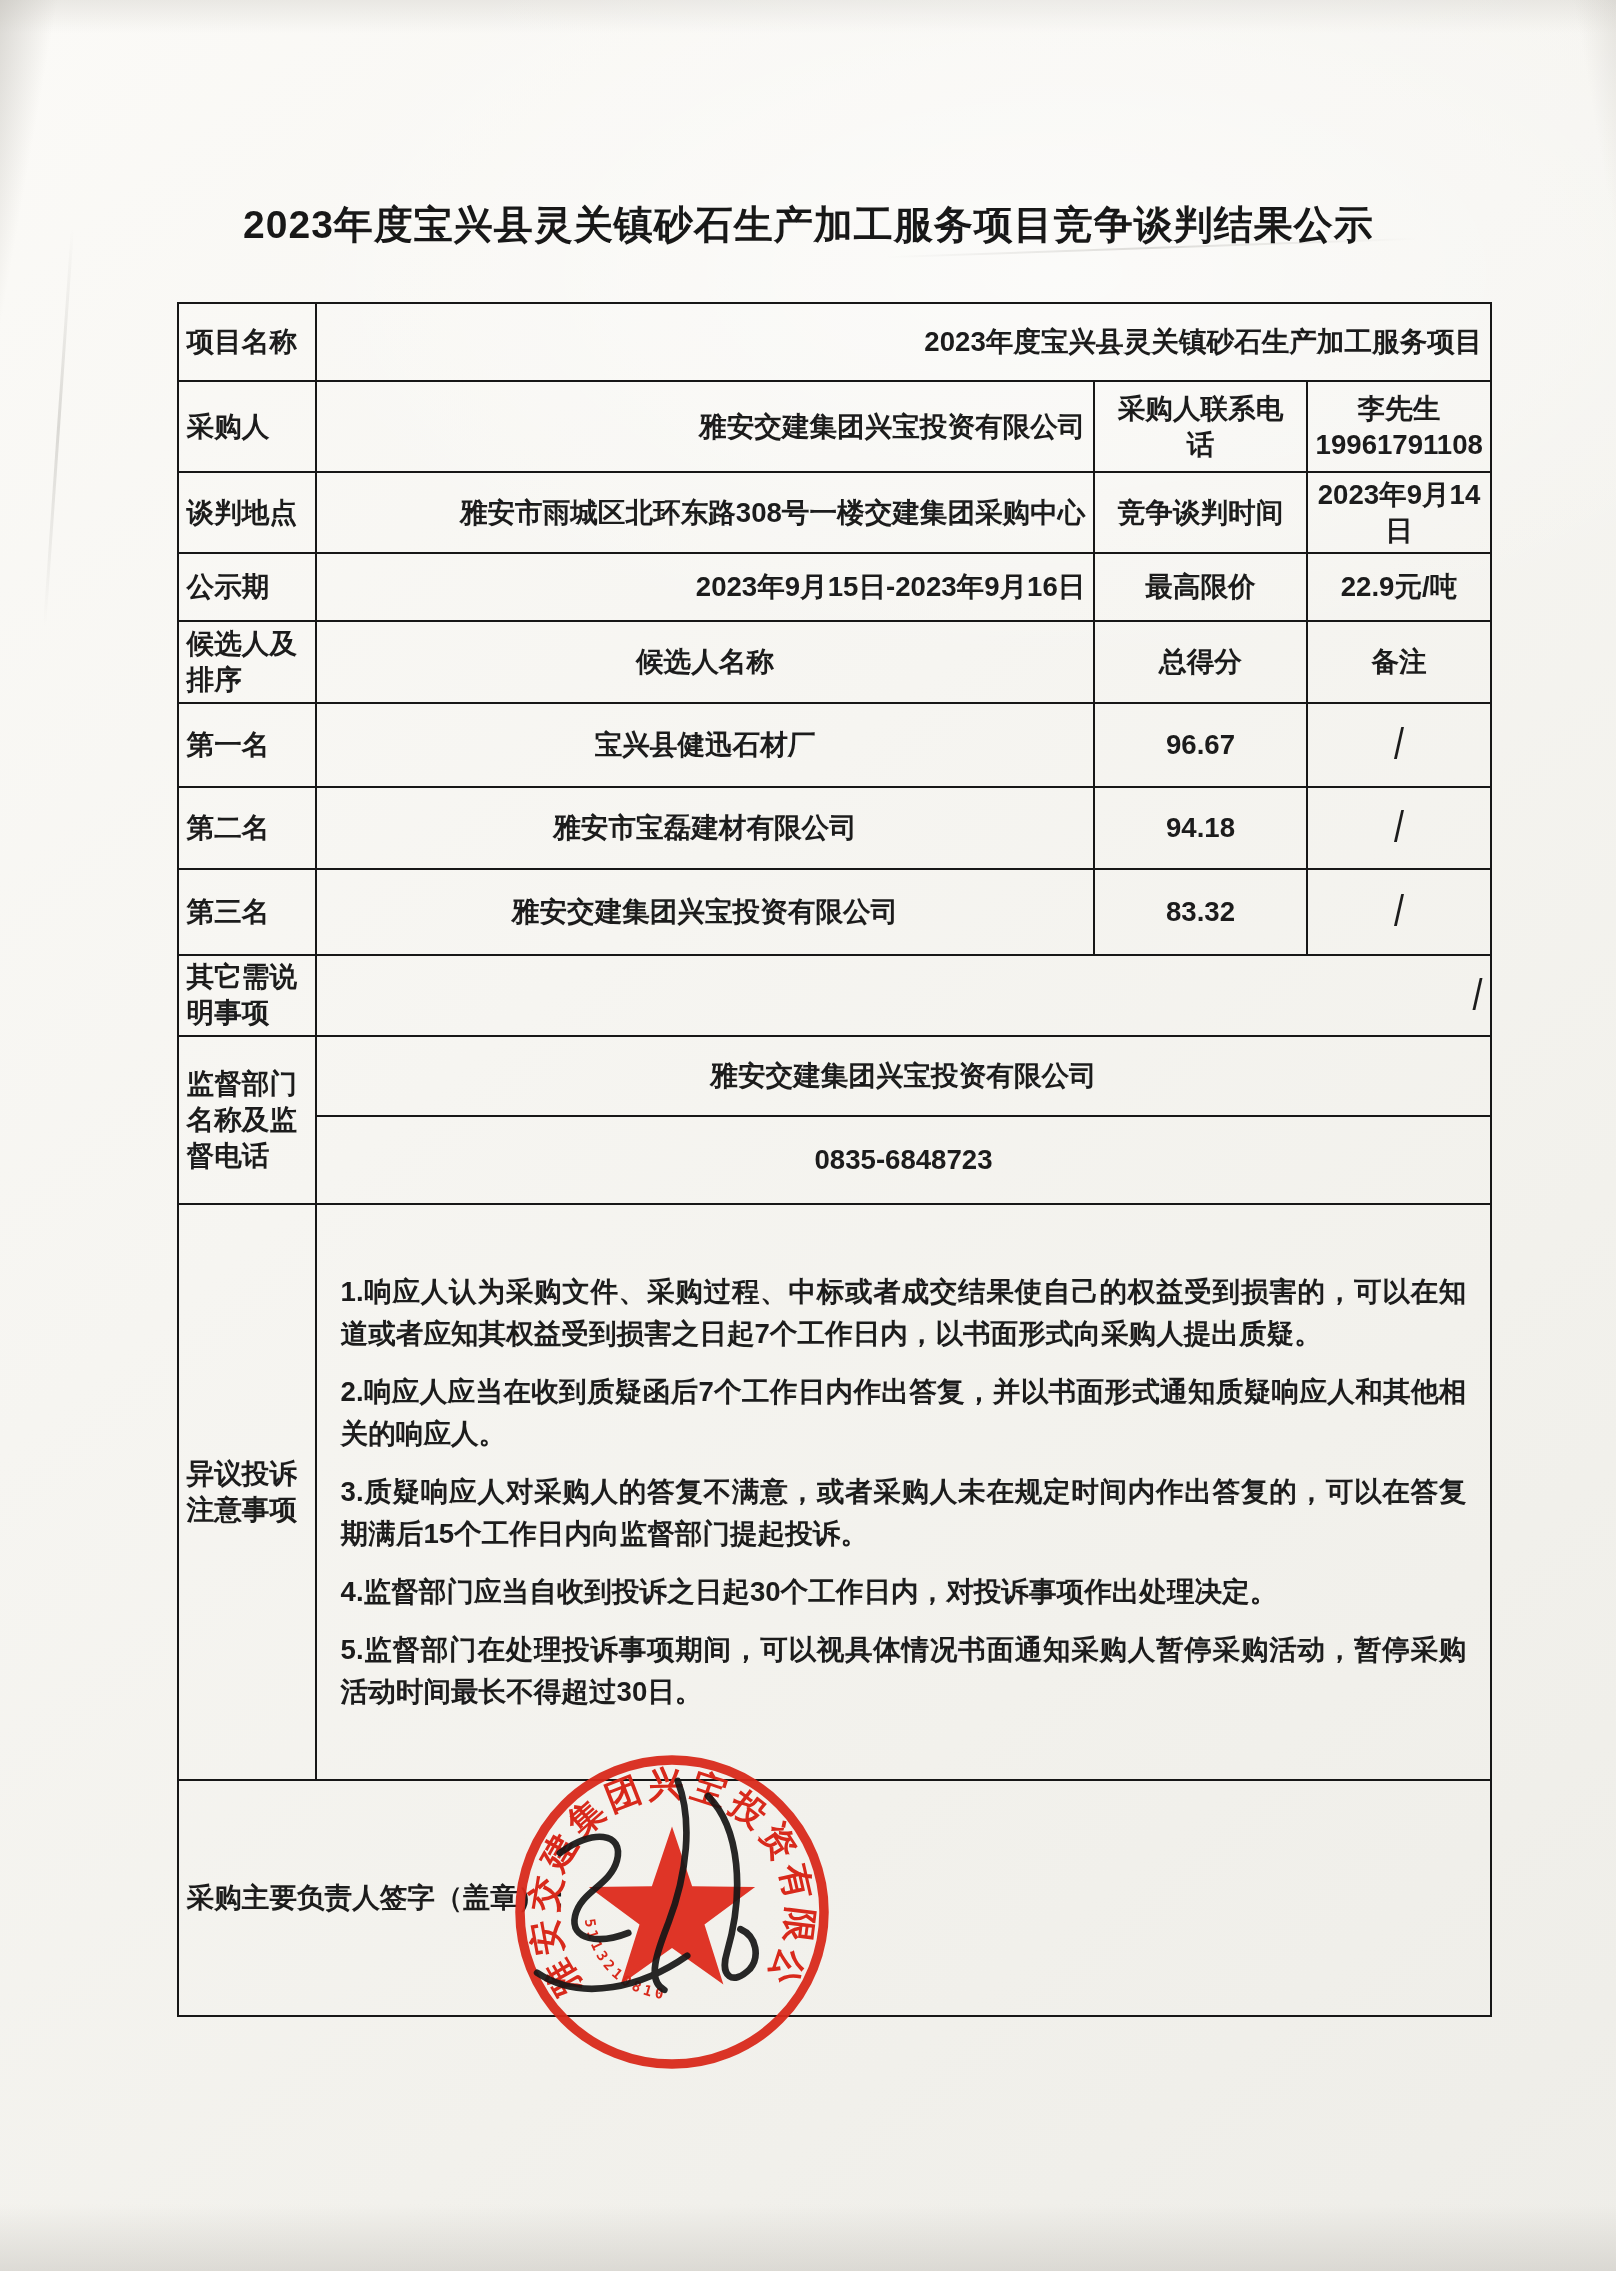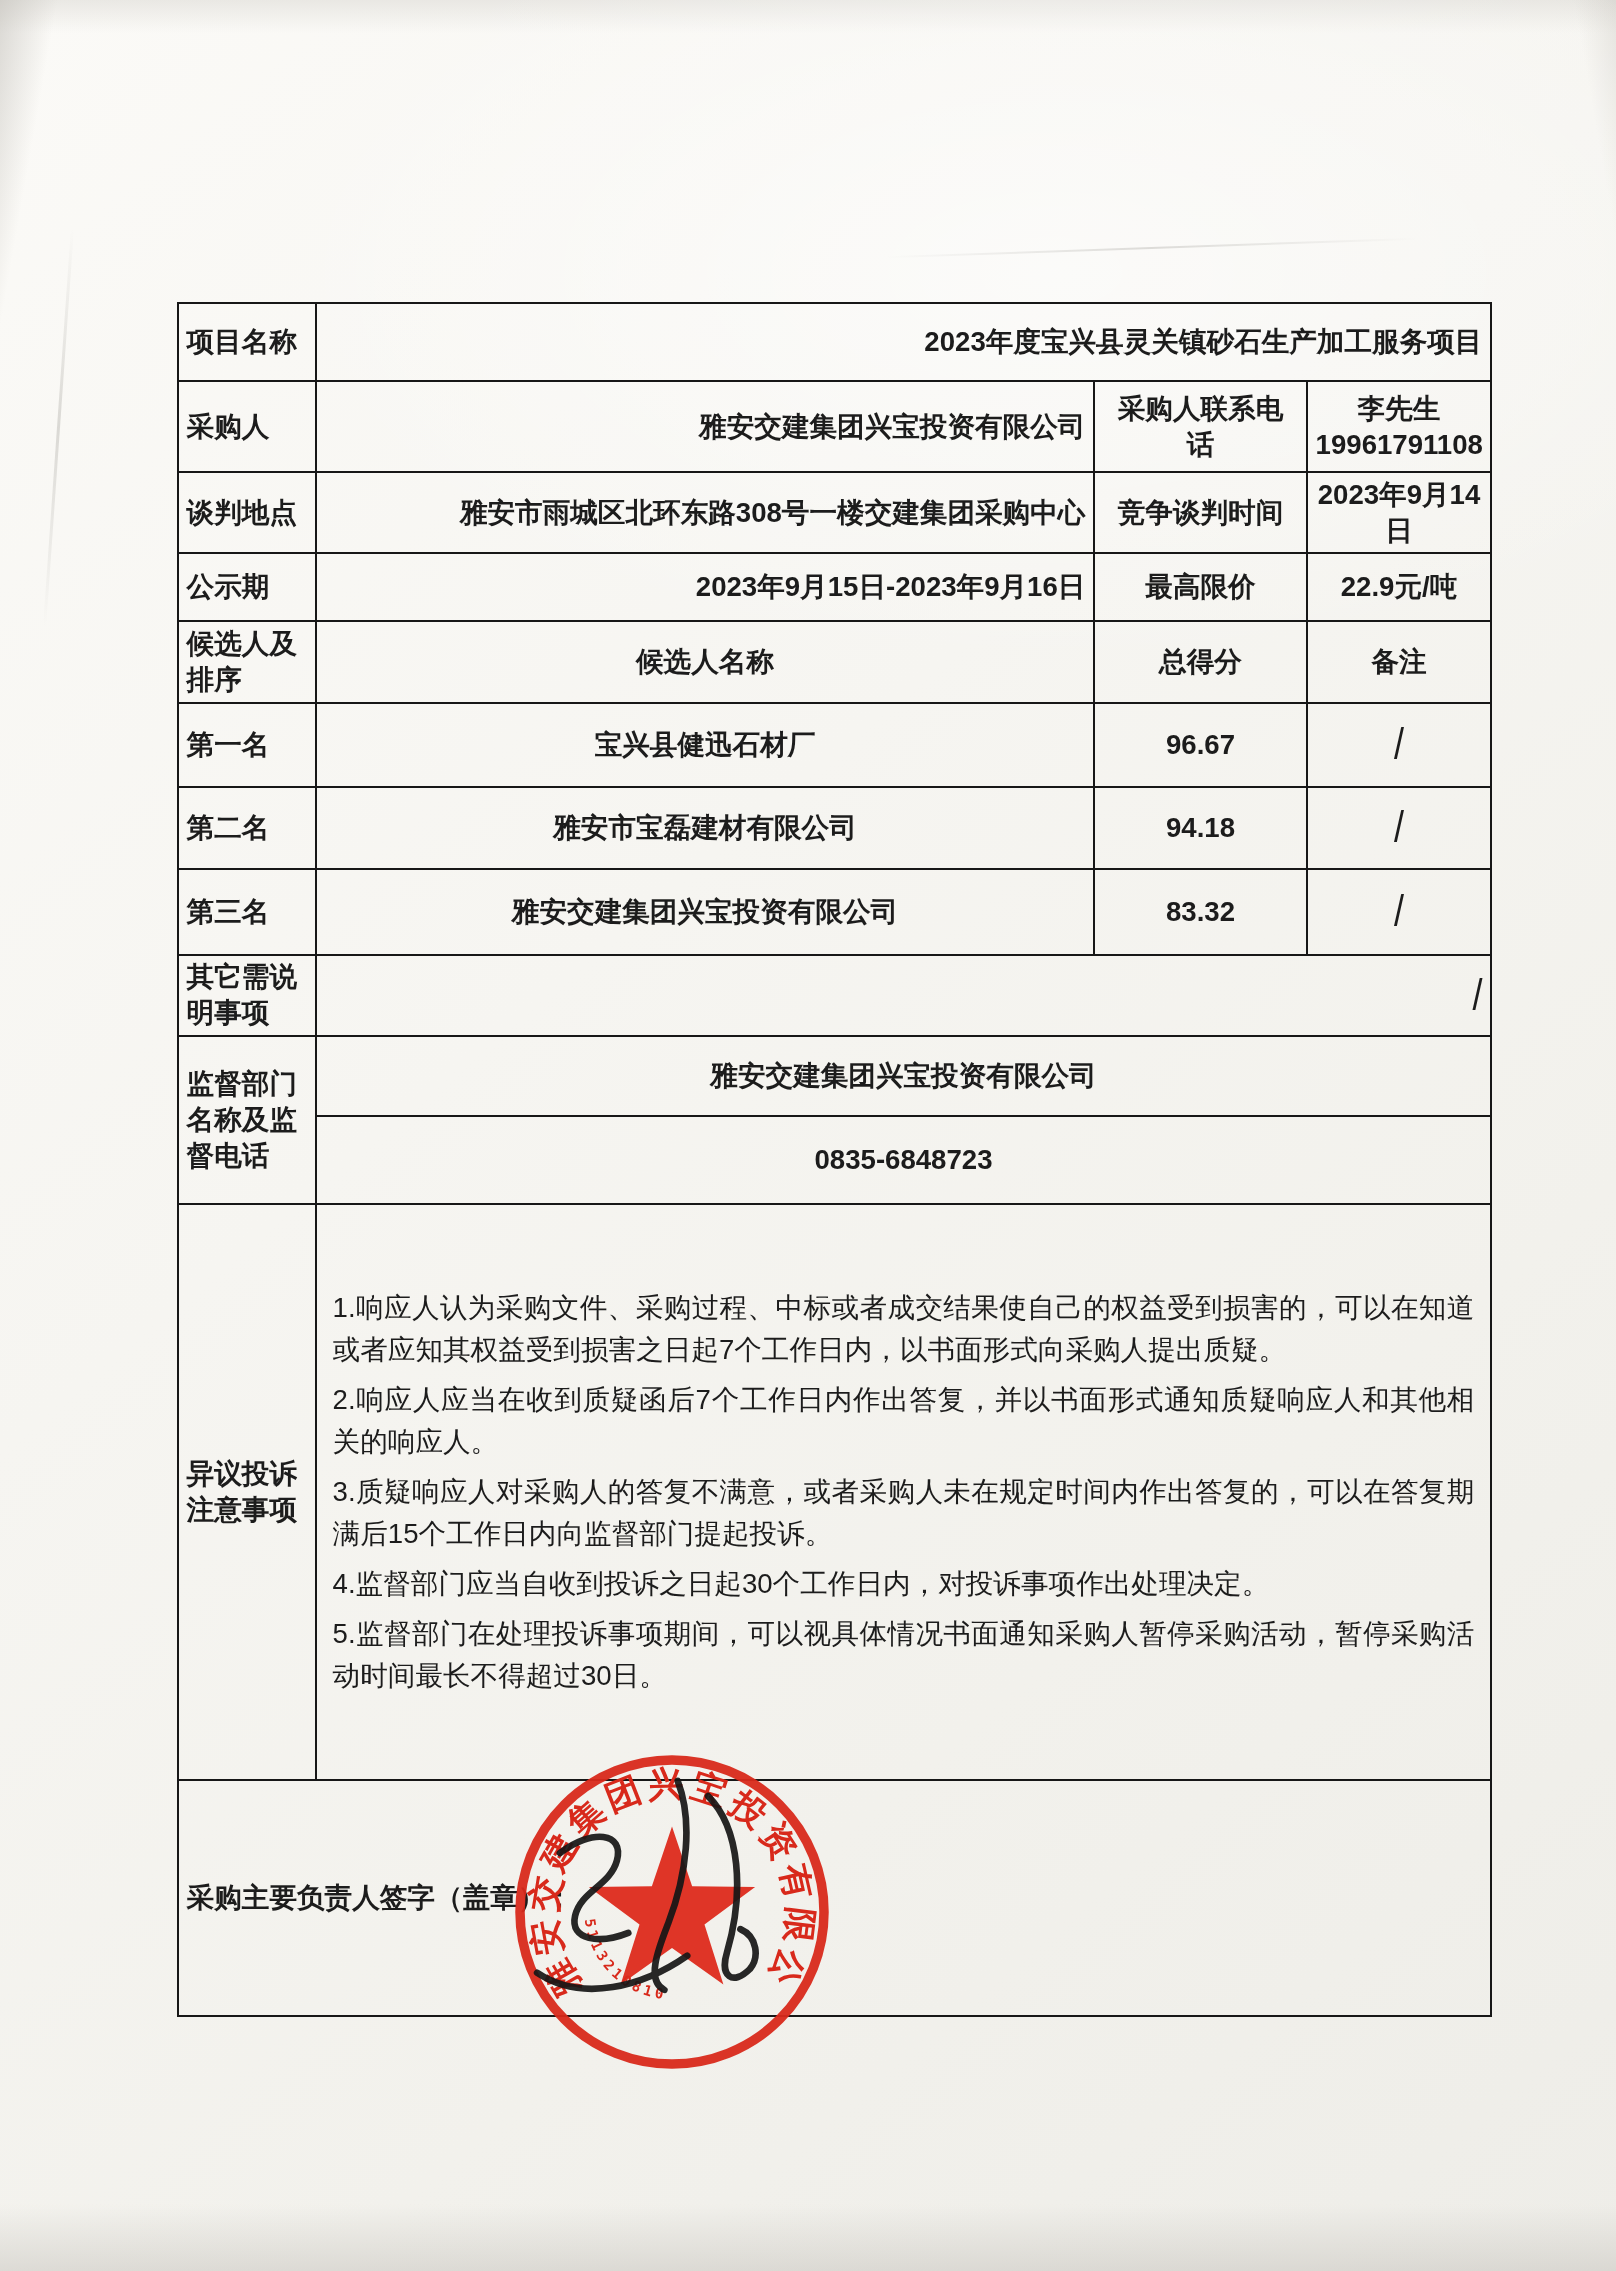--- a/index.html
+++ b/index.html
@@ -39,31 +39,32 @@
     vertical-align:middle;padding:3.8px 7.6px;
     overflow:hidden;
   }
   th.lbl{text-align:left;padding-left:9.5px;font-size:28.5px;margin-top:28px;}
   td.c{text-align:center;border-radius:12px;}
   td.l{text-align:right;padding-left:15px;}
   .wrap186{width:181px;margin:0 auto;text-align:center;}
   .stack span{display:block;text-align:center;}
   .slash{font-size:36px;font-weight:400;display:inline-block;transform:scaleY(1.25);}
   td.objection-cell{vertical-align:middle;padding:13.3px 19px 13.3px 17px;}
-  td.objection-cell p{margin:8px;text-align:justify;font-size:27.6px;font-weight:400;line-height:1.52;}
+  td.objection-cell p{margin:16px;text-align:justify;font-size:27.6px;font-weight:700;line-height:1.52;}
   td.sig-cell{height:226px;vertical-align:middle;padding-left:11.4px;font-size:28.5px;}
   .stamp{position:absolute;left:501px;top:1741px;width:342px;height:342px;pointer-events:none;}
 </style>
 </head>
 <body>
 
 <div class="paper">
   <div class="crease1"></div>
   <div class="crease2"></div>
 
+  <h1 class="doc-title">2023年度宝兴县灵关镇砂石生产加工服务项目竞争谈判结果公示</h1>
 
   <table class="main">
     <colgroup>
       <col style="width:138px">
         <col style="width:778px">
         <col style="width:213px">
         <col style="width:184px">
     </colgroup>
     <tbody>
         <tr style="height:78px">

